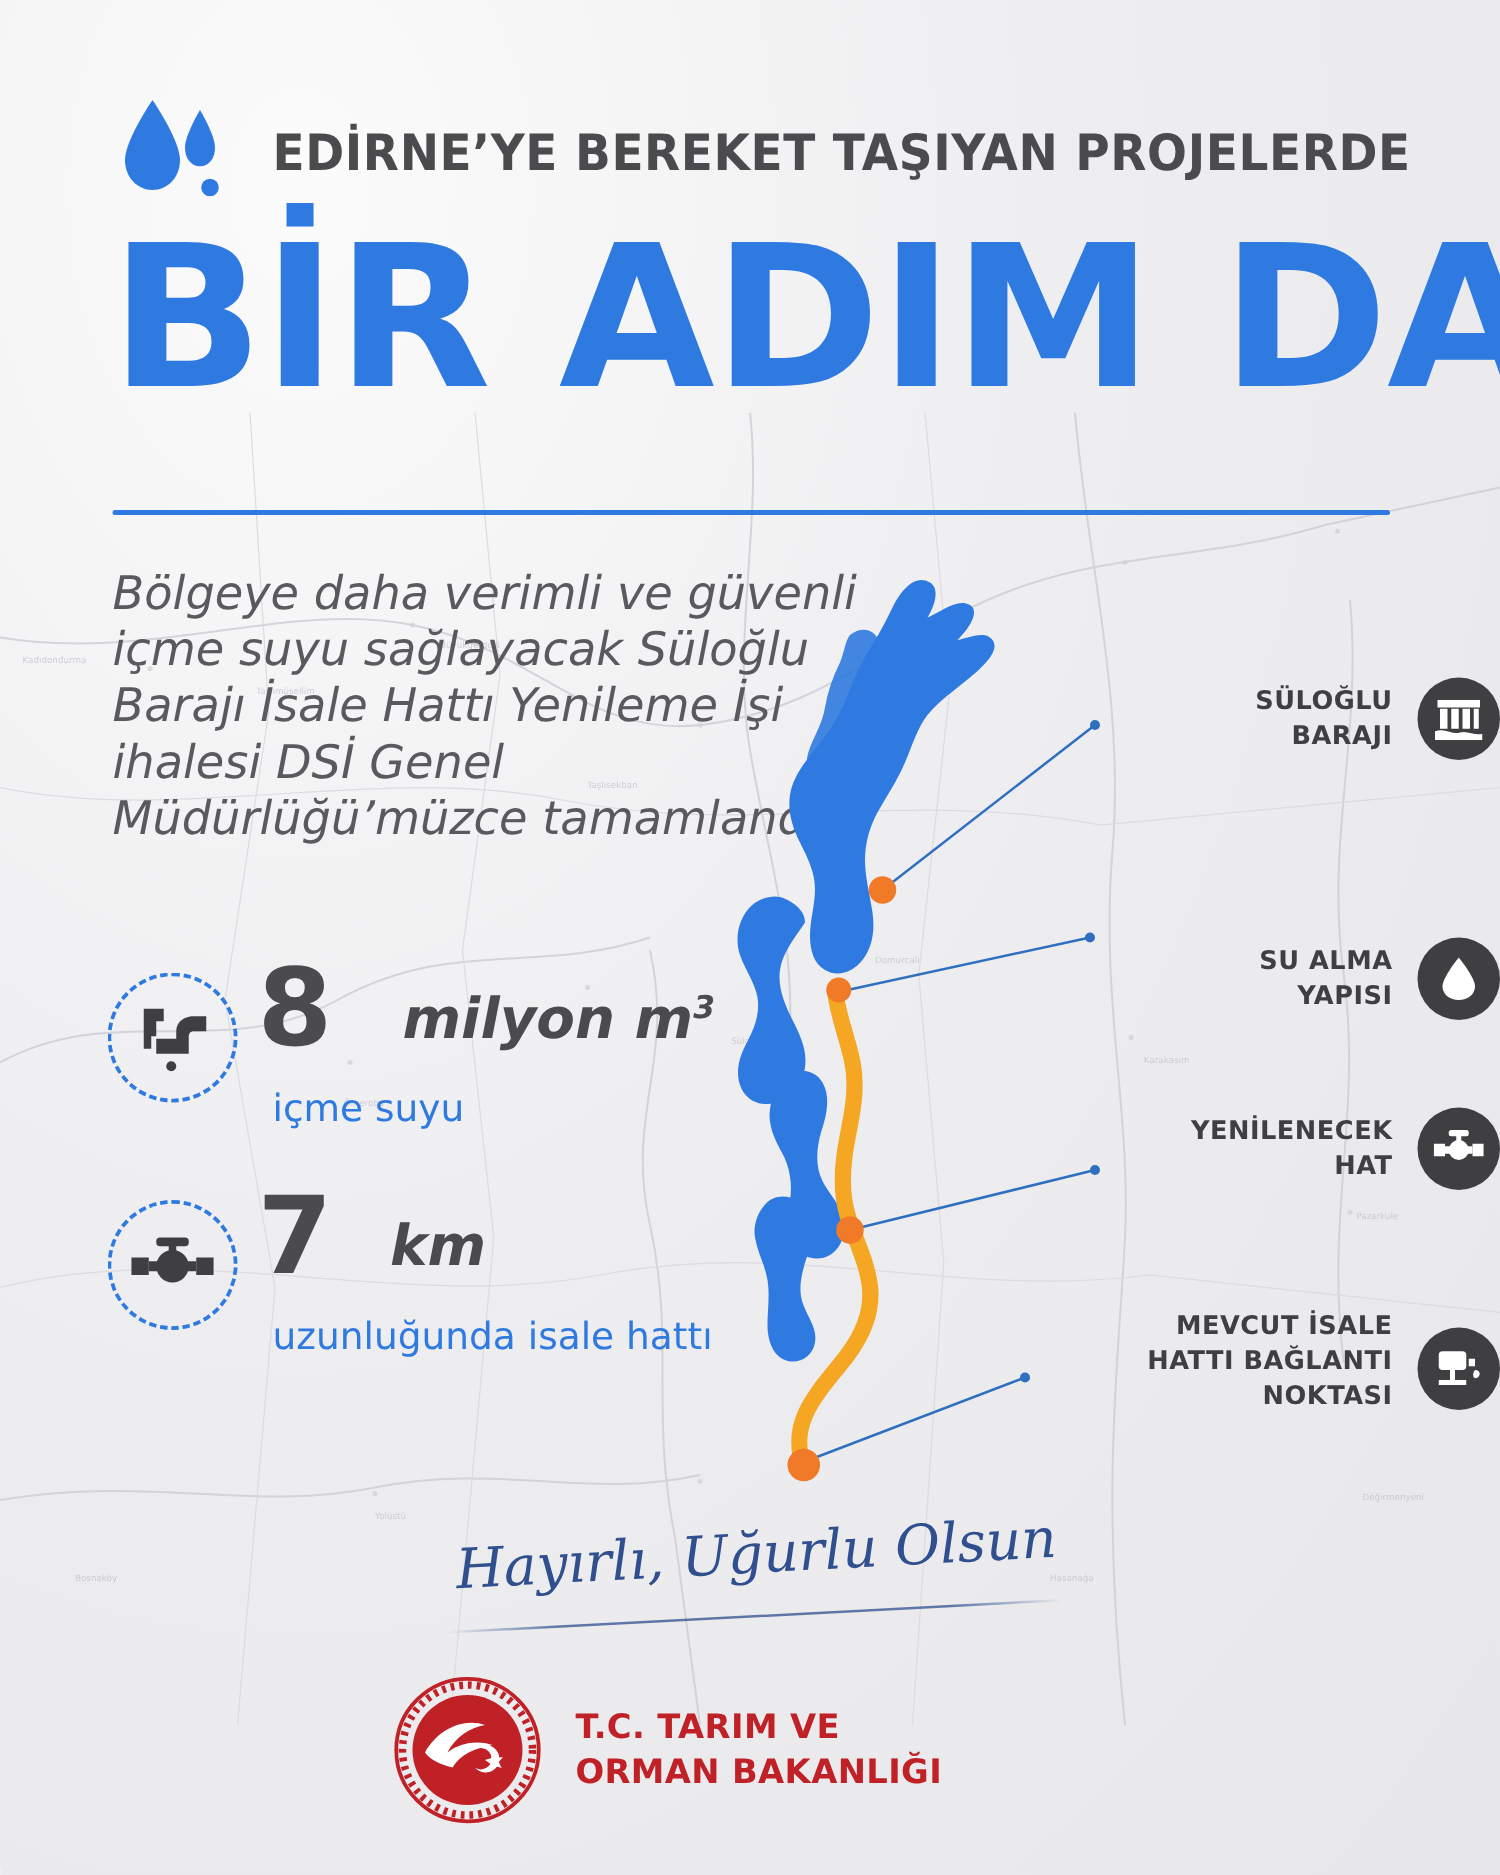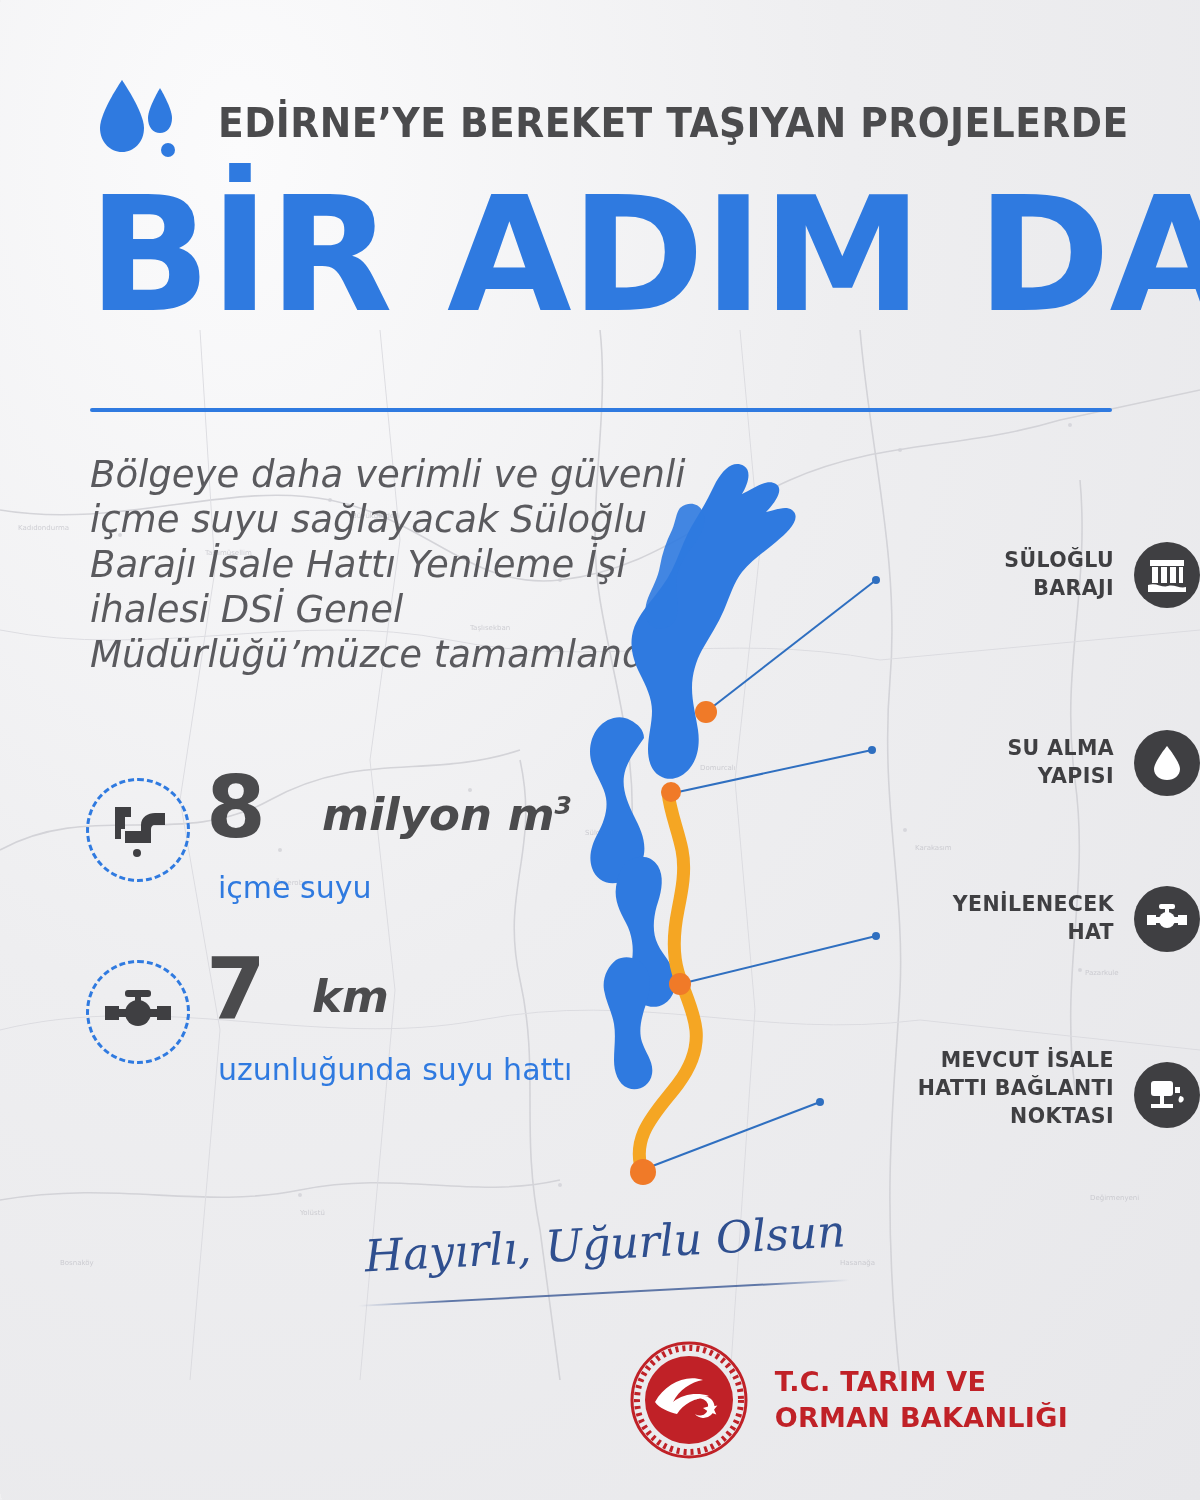--- a/index.html
+++ b/index.html
@@ -158,21 +158,21 @@
   }
   .legend-icon {
     position: absolute;
     right: 0;
     width: 66px; height: 66px;
     border-radius: 50%;
     background: #3f3f42;
     display: flex; align-items: center; justify-content: center;
   }
   #legend-0 { right: 0; top: 540px; width: 300px; height: 70px; }
-  #legend-1 { right: 0; top: 728px; width: 300px; height: 70px; }
+  #legend-1 { right: 0; top: 748px; width: 300px; height: 70px; }
   #legend-2 { right: 0; top: 884px; width: 300px; height: 70px; }
   #legend-3 { right: 0; top: 1052px; width: 300px; height: 86px; }
   #legend-0 .legend-label { top: 6px; }
   #legend-1 .legend-label { top: 6px; }
   #legend-2 .legend-label { top: 6px; }
   #legend-3 .legend-label { top: -6px; }
   .legend-icon { top: 2px; }
   #legend-3 .legend-icon { top: 10px; }
 
   
@@ -196,21 +196,21 @@
     transform: rotate(-3deg);
   }
 
   
   .footer {
     position: absolute;
     left: 0; top: 1340px;
     width: 1068px;
     display: flex;
     align-items: center;
-    justify-content: flex-end;
+    justify-content: center;
     gap: 26px;
   }
   .emblem { width: 120px; height: 120px; flex: 0 0 auto; }
   .ministry {
     font-family: "DejaVu Sans", sans-serif;
     font-weight: 700;
     font-size: 27px;
     line-height: 36px;
     letter-spacing: .3px;
     color: #c02127;
@@ -306,21 +306,21 @@
         <rect x="14" y="23" width="38" height="8" fill="#3f3f42"></rect>
         <circle cx="33" cy="27" r="13" fill="#3f3f42"></circle>
         <rect x="20" y="4" width="26" height="7" rx="3" fill="#3f3f42"></rect>
         <rect x="30" y="6" width="6" height="12" fill="#3f3f42"></rect>
       </svg>
     </div>
     <div class="stat-num">7</div>
     <div class="stat-unit" style="left:226px">
       <span>km</span><sup></sup>
     </div>
-    <div class="stat-sub">uzunluğunda suyu hattı</div>
+    <div class="stat-sub">uzunluğunda isale hattı</div>
   </div>
 
   <svg class="mapart" viewBox="0 0 420 800">
 
     <g>
       <path fill="#2f7ae0" d="M196 62 C204 48 214 40 224 46 C232 51 228 64 222 74 C232 70 246 58 256 64 C264 69 256 82 246 92 C256 90 268 84 274 92 C280 100 268 112 256 122 C244 132 232 140 222 152 C214 162 210 176 204 190 C198 204 190 216 182 230 C176 241 172 254 172 268 C172 282 176 296 178 310 C180 324 178 338 170 348 C162 358 150 362 140 356 C131 351 128 340 128 329 C128 316 132 304 132 291 C132 278 126 266 120 254 C114 242 110 229 112 216 C114 203 122 192 130 182 C138 172 146 162 152 150 C158 138 162 125 168 113 C174 101 182 90 188 78 Z"></path>
       <path fill="#2f7ae0" d="M124 318 C116 330 106 342 104 356 C102 370 108 384 114 396 C120 408 126 420 124 434 C122 448 112 458 100 462 C88 466 76 460 72 448 C68 436 72 424 78 413 C84 402 88 390 86 378 C84 366 76 356 72 344 C68 332 70 318 78 308 C86 298 100 294 110 300 C118 304 124 310 124 318 Z"></path>
       <path fill="#2f7ae0" d="M110 440 C120 434 132 436 138 446 C144 456 142 470 138 482 C134 494 132 508 136 520 C140 532 150 540 154 552 C158 564 154 578 144 584 C134 590 120 586 114 576 C108 566 110 552 112 540 C114 528 112 514 106 503 C100 492 94 480 96 467 C98 454 102 445 110 440 Z"></path>
       <path fill="#2f7ae0" d="M96 540 C106 534 120 538 126 548 C132 558 130 572 126 584 C122 596 118 610 122 622 C126 634 134 642 132 654 C130 666 118 672 108 668 C98 664 94 652 94 640 C94 628 96 616 94 604 C92 592 86 582 84 570 C82 558 88 546 96 540 Z"></path>
       <path fill="#2f7ae0" opacity=".9" d="M160 88 C170 80 182 84 184 96 C186 108 178 120 170 130 C162 140 156 152 156 164 C156 176 160 188 156 198 C152 208 140 212 132 206 C124 200 124 188 128 178 C132 168 138 158 140 146 C142 134 146 122 152 110 C156 100 156 93 160 88 Z"></path>

